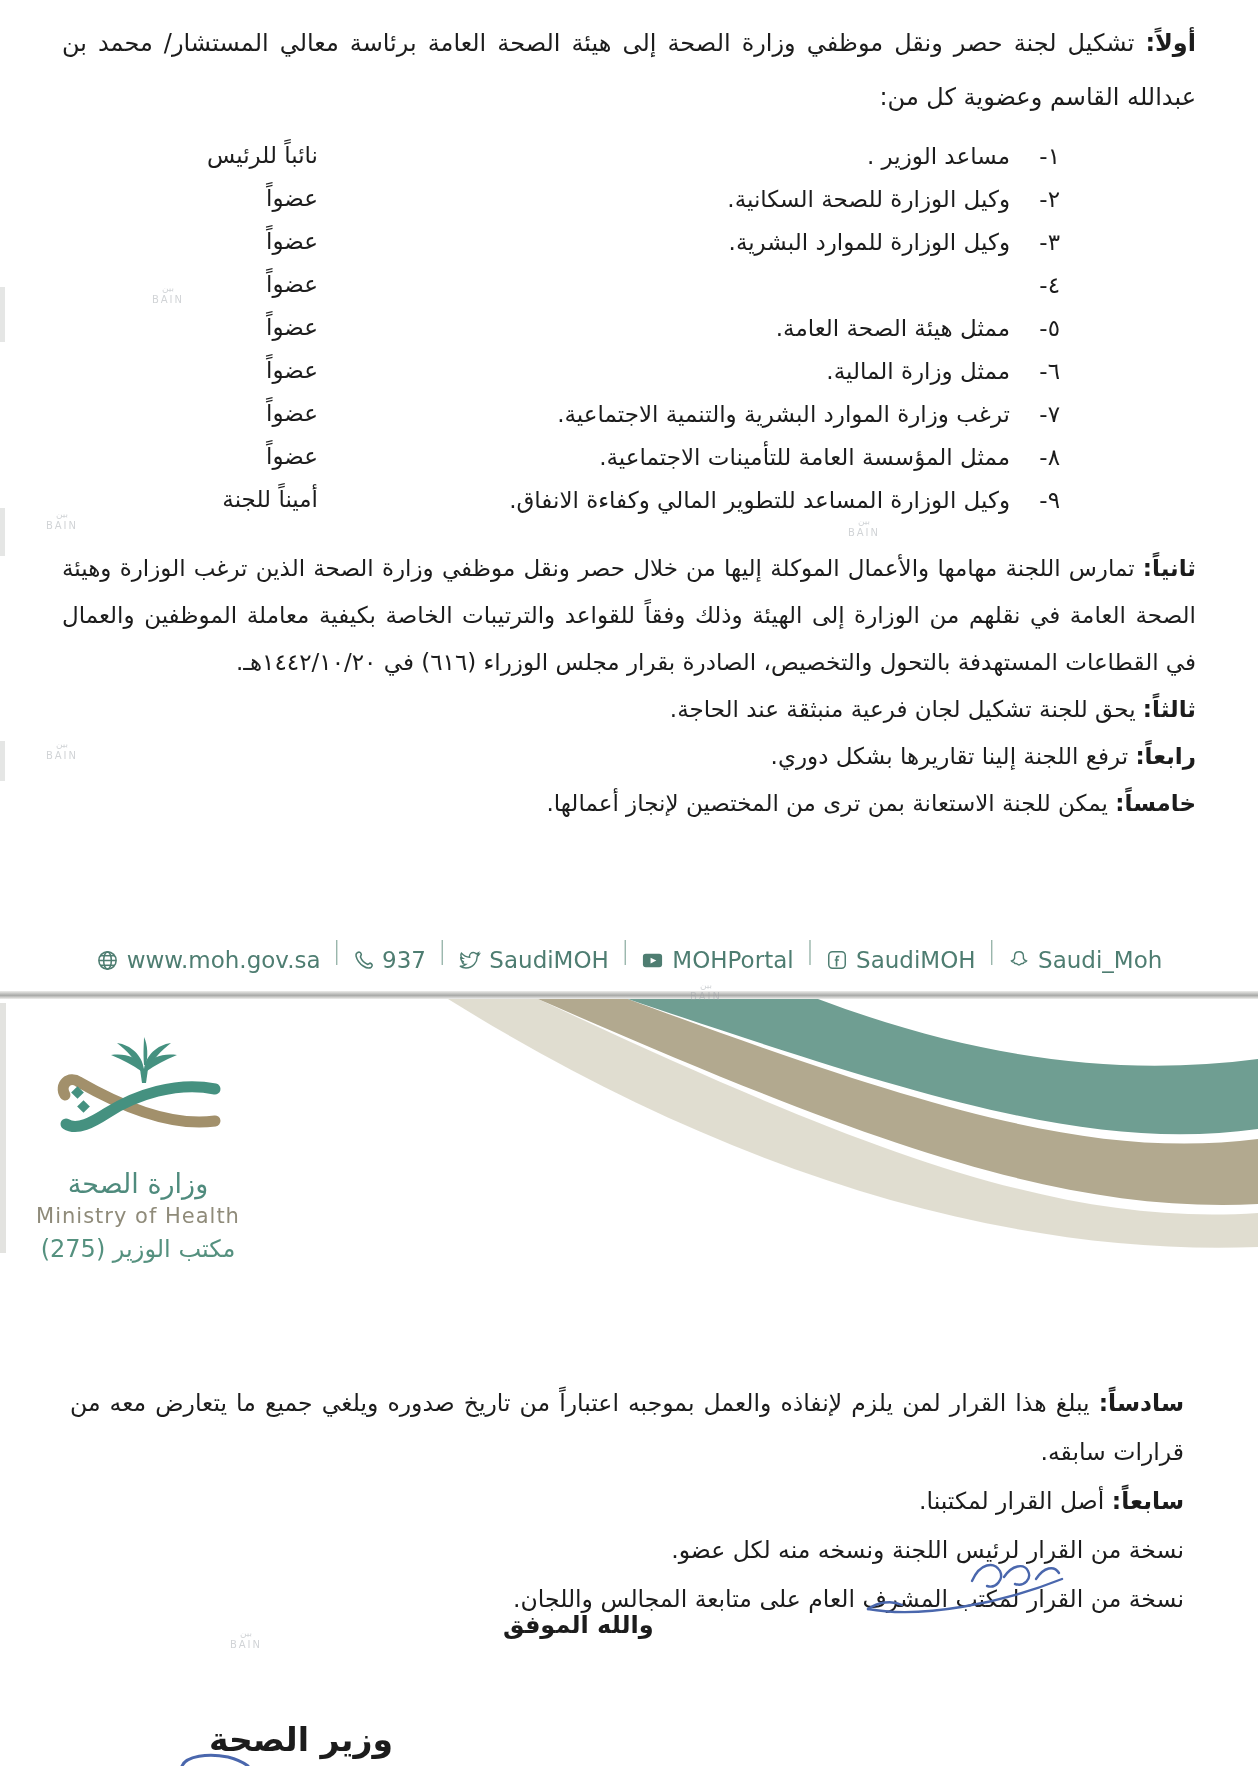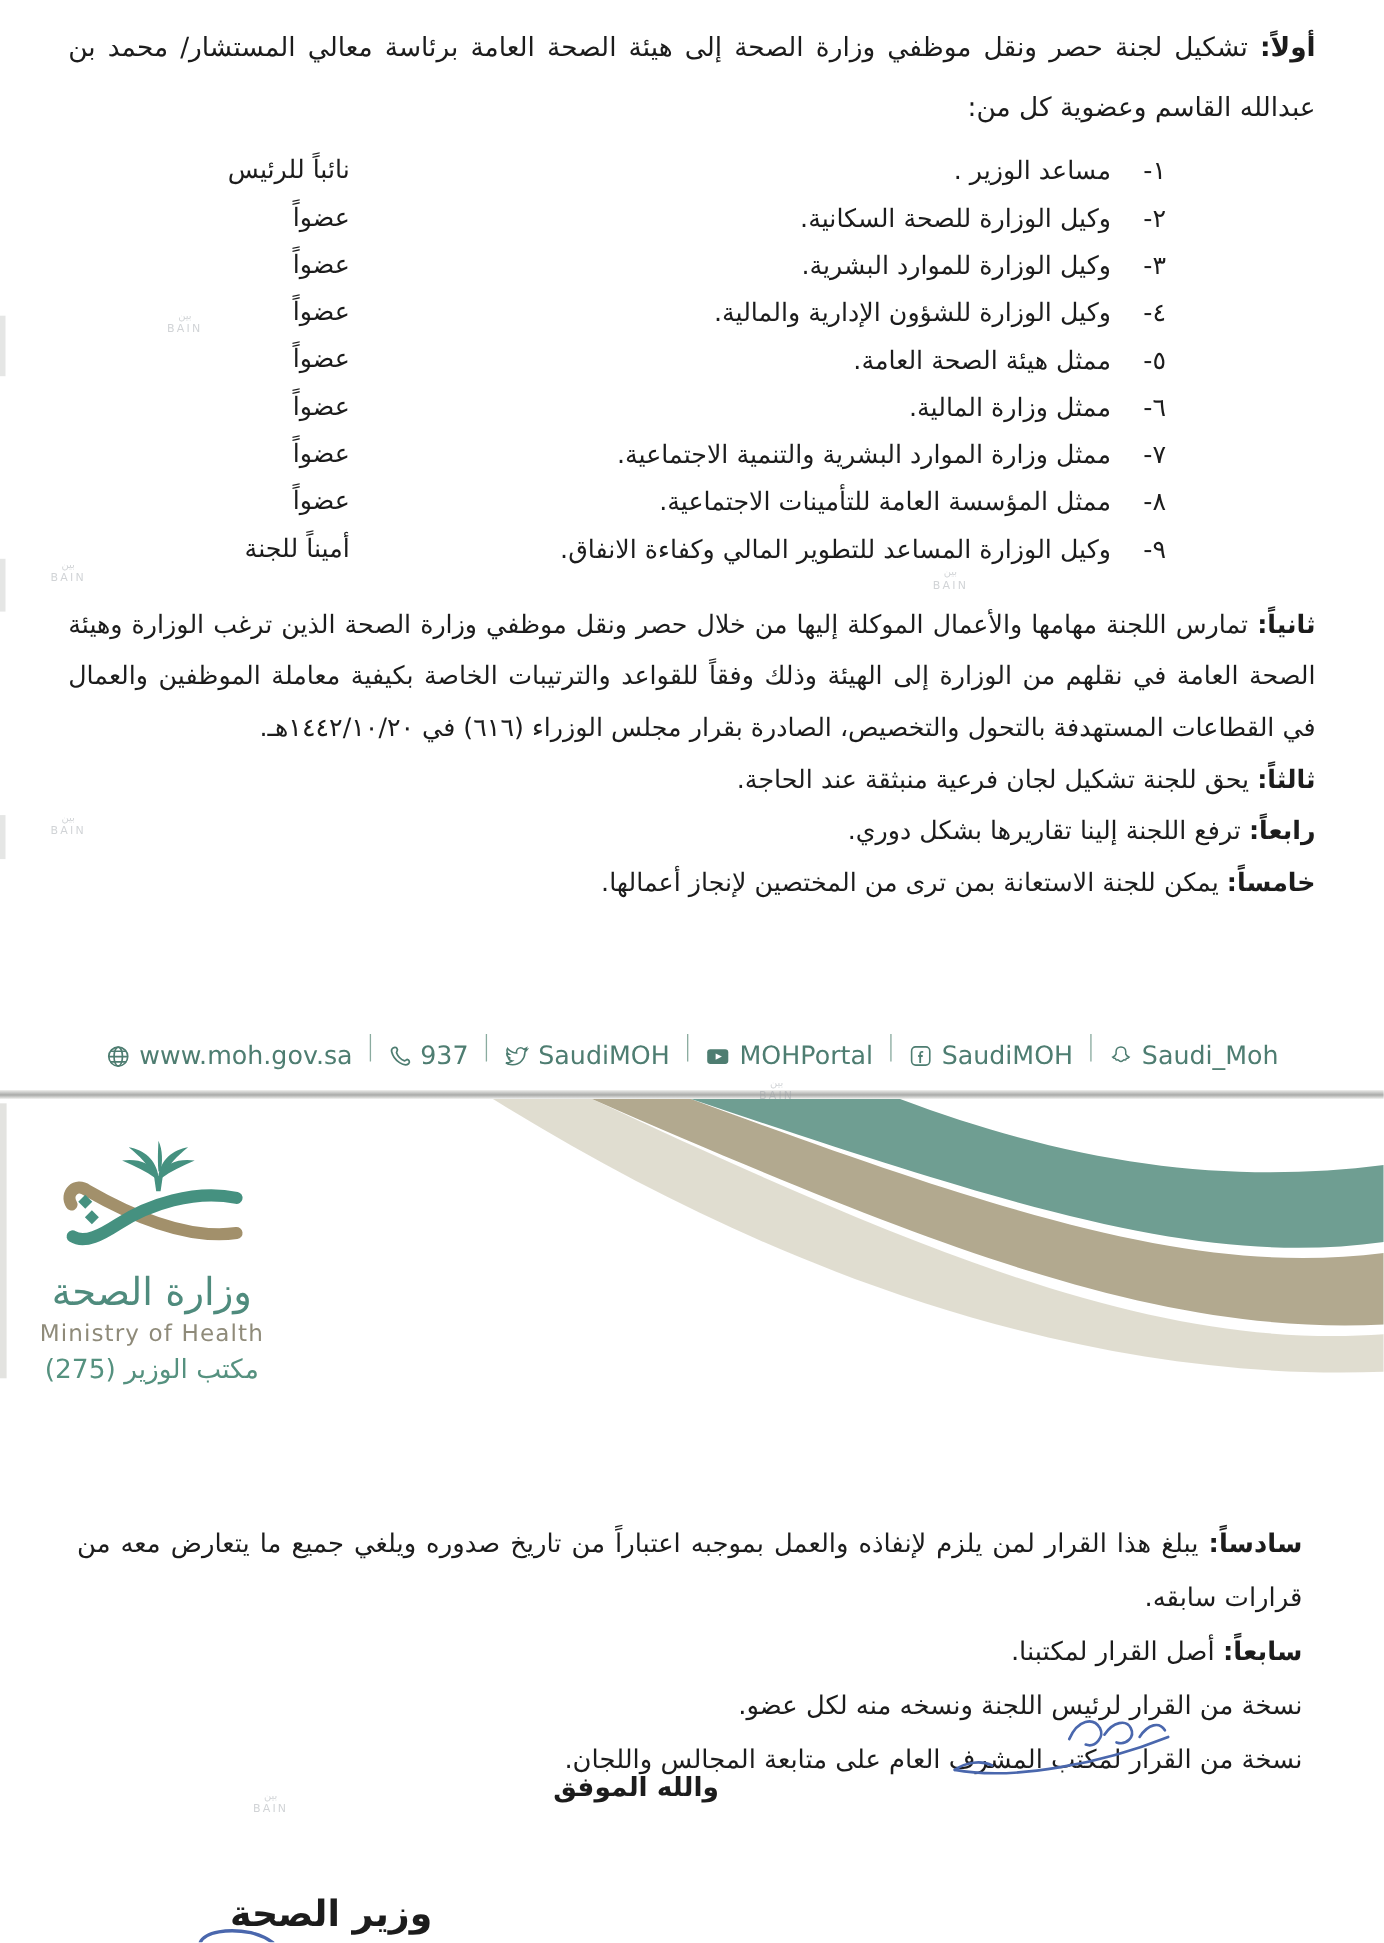--- a/index.html
+++ b/index.html
@@ -40,21 +40,21 @@
   
   .pagebreak{
     position:absolute;top:991px;left:0;width:100%;height:8px;
     background:linear-gradient(180deg,#ececea 0%,#a9aaa8 55%,#efefed 100%);
   }
 
   
   .swoosh{position:absolute;top:0;right:0;}
   .edge2{position:absolute;left:0;top:4px;width:6px;height:250px;background:#d7d7d3;opacity:.7;}
   .logo{position:absolute;top:34px;left:28px;width:220px;text-align:center;}
-  .logo-ar{font-size:35px;color:#4f8b7d;margin-top:4px;direction:rtl;}
+  .logo-ar{font-size:27px;color:#4f8b7d;margin-top:17px;direction:rtl;}
   .logo-en{font-size:21px;color:#8f8b7a;margin-top:5px;letter-spacing:1px;}
   .logo-office{font-size:24px;color:#55917f;margin-top:7px;direction:rtl;}
   .clauses2{
     position:absolute;top:380px;left:0;width:100%;box-sizing:border-box;
     direction:rtl;padding:0 74px 0 70px;font-size:23.5px;line-height:49px;
     text-align:justify;text-align-last:right;
   }
   .clauses2 p{margin:0;}
   .copyline{margin:0;}
   .signature{position:absolute;top:550px;left:852px;}
@@ -86,36 +86,35 @@
       <span class="mname">وكيل الوزارة للصحة السكانية.</span>
       <span class="mrole">عضواً</span>
     </div>
     <div class="mrow">
       <span class="mnum">٣-</span>
       <span class="mname">وكيل الوزارة للموارد البشرية.</span>
       <span class="mrole">عضواً</span>
     </div>
     <div class="mrow">
       <span class="mnum">٤-</span>
-      <span class="mname">وكيل الوزارة للشؤون الإدارية والمالية.</span>
       <span class="mrole">عضواً</span>
     </div>
     <div class="mrow">
       <span class="mnum">٥-</span>
       <span class="mname">ممثل هيئة الصحة العامة.</span>
       <span class="mrole">عضواً</span>
     </div>
     <div class="mrow">
       <span class="mnum">٦-</span>
       <span class="mname">ممثل وزارة المالية.</span>
       <span class="mrole">عضواً</span>
     </div>
     <div class="mrow">
       <span class="mnum">٧-</span>
-      <span class="mname">ممثل وزارة الموارد البشرية والتنمية الاجتماعية.</span>
+      <span class="mname">ترغب وزارة الموارد البشرية والتنمية الاجتماعية.</span>
       <span class="mrole">عضواً</span>
     </div>
     <div class="mrow">
       <span class="mnum">٨-</span>
       <span class="mname">ممثل المؤسسة العامة للتأمينات الاجتماعية.</span>
       <span class="mrole">عضواً</span>
     </div>
     <div class="mrow">
       <span class="mnum">٩-</span>
       <span class="mname">وكيل الوزارة المساعد للتطوير المالي وكفاءة الانفاق.</span>

